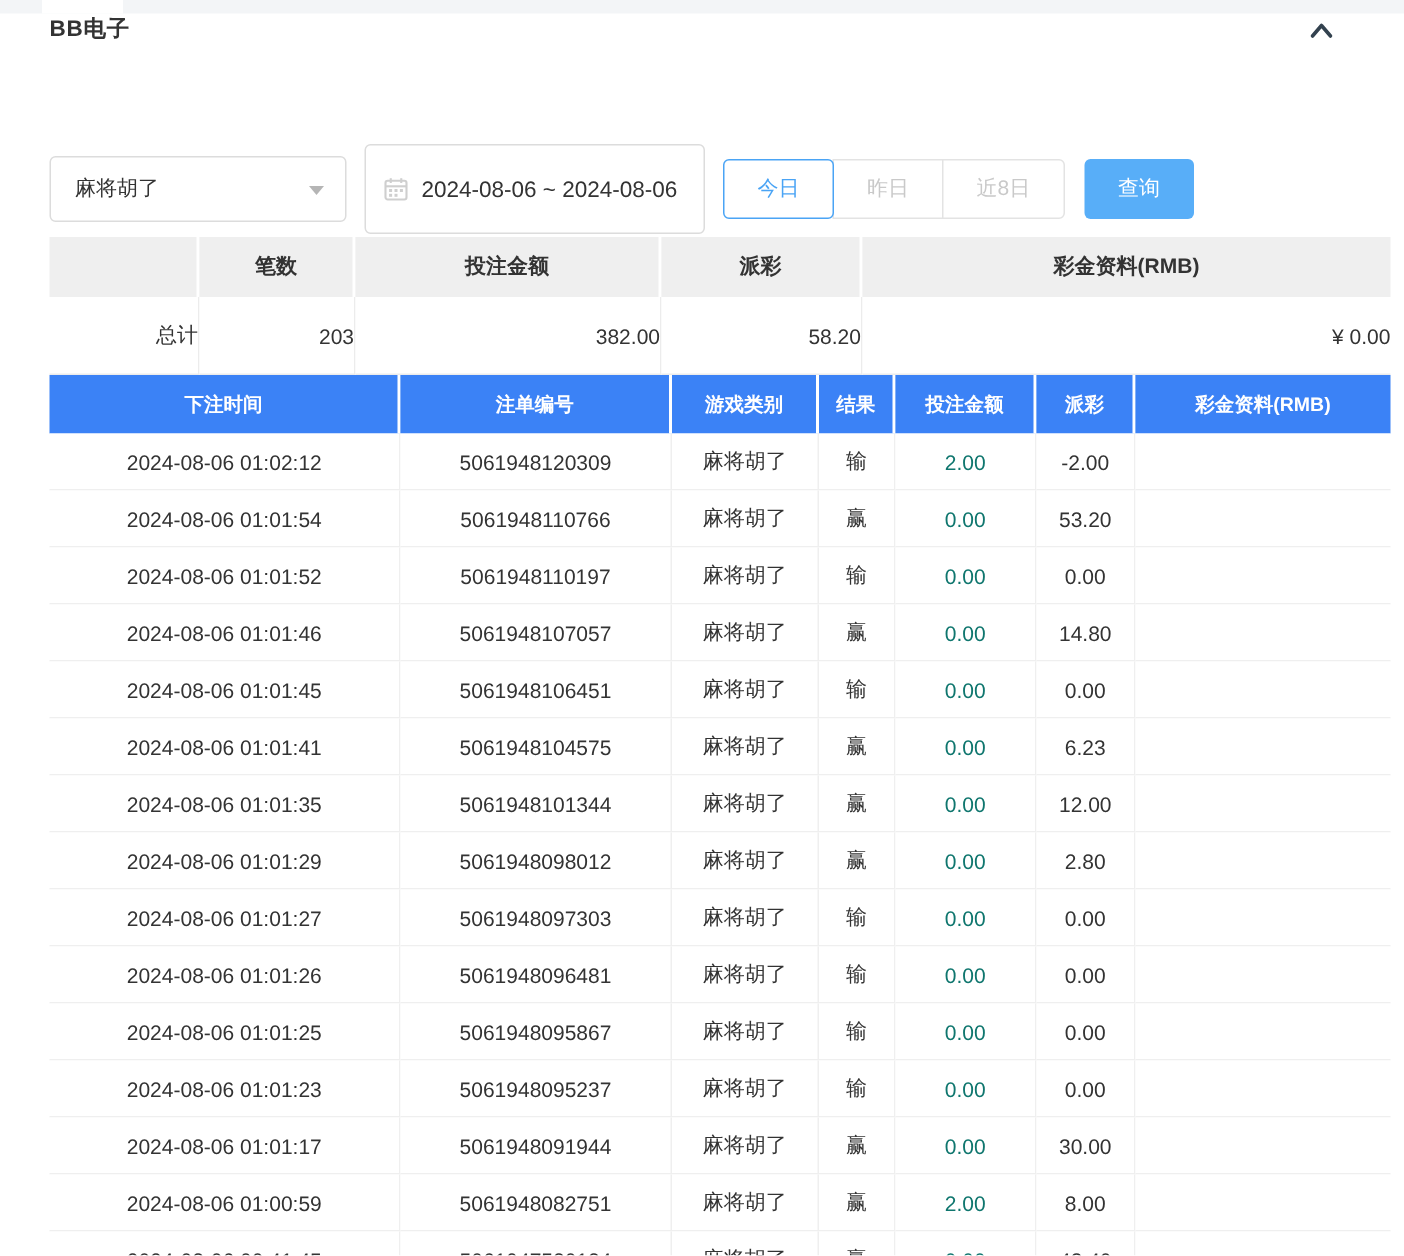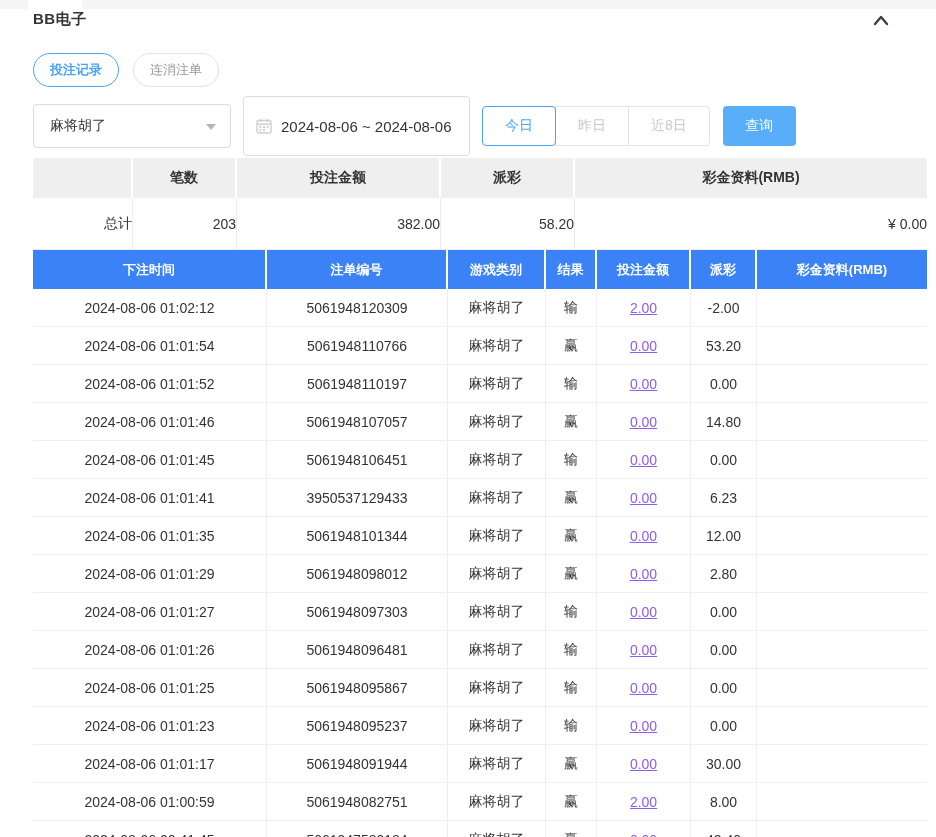--- a/index.html
+++ b/index.html
@@ -46,44 +46,40 @@
                       border-right:1px solid #ececec; border-bottom:1px solid #ececec; }
   .summary-table td:last-child { border-right:none; }
 
   .detail-table { position:absolute; top:250px; left:33px; }
   .detail-table th { height:39px; background:#3b82f6; color:#fff; font-size:13px; font-weight:bold;
                      border-right:2px solid #fff; }
   .detail-table th:last-child { border-right:none; }
   .detail-table td { height:38px; background:#fff; text-align:center; font-size:14px; color:#333;
                      border-right:1px solid #efefef; border-bottom:1px solid #efefef; }
   .detail-table td:last-child { border-right:none; }
-  .amt-link { color:#8b5cf6; text-decoration:underline; cursor:pointer; }
+  .amt-link { color:#0f766e; cursor:pointer; }
   .negative { color:#f15b5b; }
 </style>
 </head>
 <body>
 
 <div class="page">
   <div class="top-strip">
       <div class="notch"></div>
     </div>
 
   <div class="panel-header">
     <span class="panel-title">BB电子</span>
     <button class="collapse-btn" aria-label="collapse">
       <svg width="20" height="20" viewBox="0 0 20 20">
         <polyline points="4,13 10,6 16,13" fill="none" stroke="#33424f" stroke-width="2.4" stroke-linecap="round" stroke-linejoin="round"></polyline>
       </svg>
     </button>
   </div>
 
-  <div class="tabs">
-    <button class="tab active">投注记录</button>
-    <button class="tab">连消注单</button>
-  </div>
 
   <div class="filters">
     <div class="select">
       <span>麻将胡了</span>
       <span class="caret"></span>
     </div>
 
     <div class="datebox">
       <svg class="cal-icon" width="16" height="16" viewBox="0 0 16 16">
         <rect x="1" y="2.5" width="14" height="12.5" rx="1.5" fill="none" stroke="#cfcfcf" stroke-width="1.4"></rect>
@@ -204,21 +200,21 @@
           <td>5061948106451</td>
           <td>麻将胡了</td>
           <td>输</td>
           <td><a class="amt-link">0.00</a></td>
           <td>0.00</td>
           <td></td>
         </tr>
 
         <tr>
           <td>2024-08-06 01:01:41</td>
-          <td>3950537129433</td>
+          <td>5061948104575</td>
           <td>麻将胡了</td>
           <td>赢</td>
           <td><a class="amt-link">0.00</a></td>
           <td>6.23</td>
           <td></td>
         </tr>
 
         <tr>
           <td>2024-08-06 01:01:35</td>
           <td>5061948101344</td>

